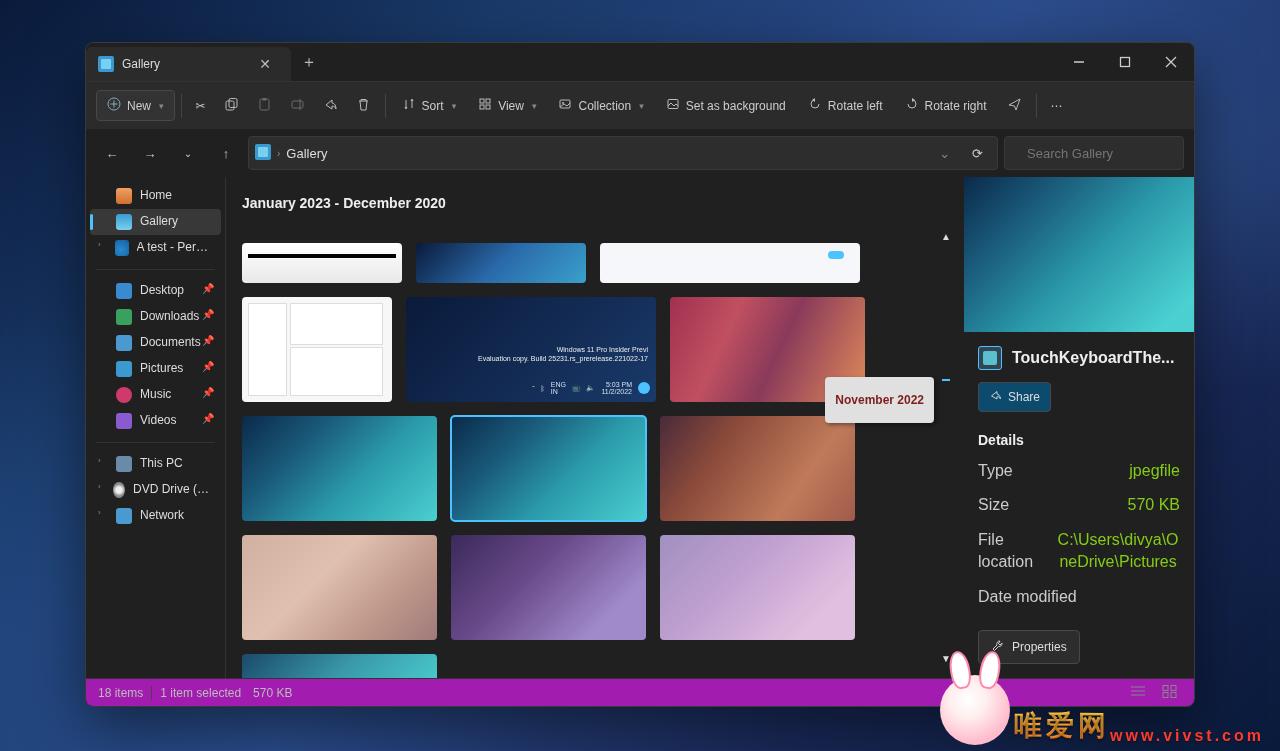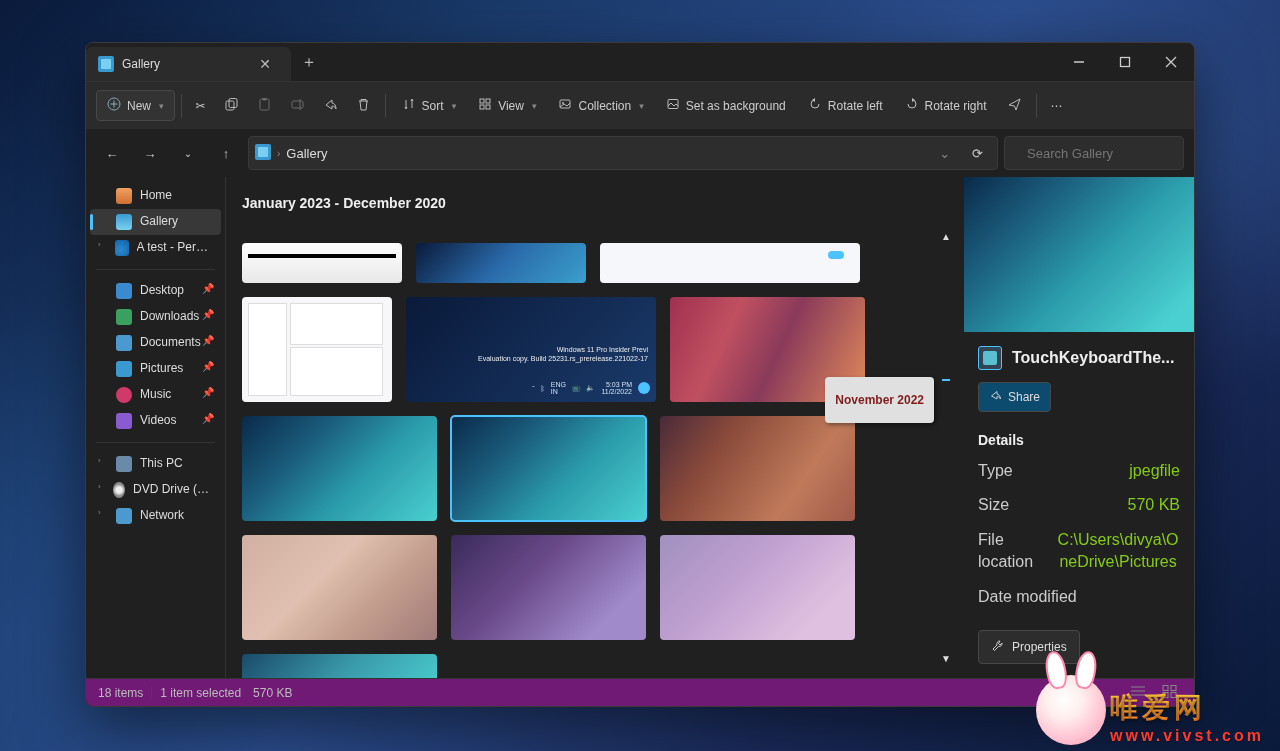--- a/index.html
+++ b/index.html
@@ -221,21 +221,21 @@
     margin-top:10px;
     border:1px solid #484848; background:#2d2d2d;
     padding:8px 12px; border-radius:4px;
     display:inline-flex; align-items:center; gap:8px;
     font-size:12px; color:#ddd;
     width:fit-content;
   }
   
   .statusbar {
     height:28px;
-    background:#701a75;
+    background:#a21caf;
     border-top:1px solid #333;
     display:flex; align-items:center;
     padding: 0 12px;
     gap: 8px;
     font-size:12px; color:#bbb;
   }
   .statusbar .sdiv { width:1px; height:14px; background:#444; }
   .statusbar .spacer { flex:1; }
   .layoutbtn { color:#888; padding:2px 4px; }
   
@@ -251,21 +251,21 @@
     background: radial-gradient(circle at 40% 35%, #fff 0%, #fee 30%, #fbc 70%);
     position:relative;
   }
   .bunny::before, .bunny::after {
     content:""; position:absolute; width:16px; height:34px;
     background:#fff; border:2px solid #f8a; border-radius:50% 50% 40% 40%;
     top:-24px;
   }
   .bunny::before { left:10px; transform:rotate(-10deg); }
   .bunny::after { right:10px; transform:rotate(10deg); }
-  .wm-text { display:flex; flex-direction:column; align-items:flex-start; }
+  .wm-text { display:flex; flex-direction:row; align-items:flex-end; }
   .wm-cn { font-size:28px; font-weight:800; letter-spacing:4px;
            background: linear-gradient(#ffd040,#ff7a20);
            -webkit-background-clip:text; background-clip:text; color:transparent;
            text-shadow: 0 2px 2px rgba(0,0,0,.3); }
   .wm-url { font-size:16px; font-weight:700; letter-spacing:3px; color:#ff3a2a; text-shadow:0 1px 1px rgba(0,0,0,.3); }
   
   .ic { display:inline-block; }
 </style>
 </head>
 <body>

